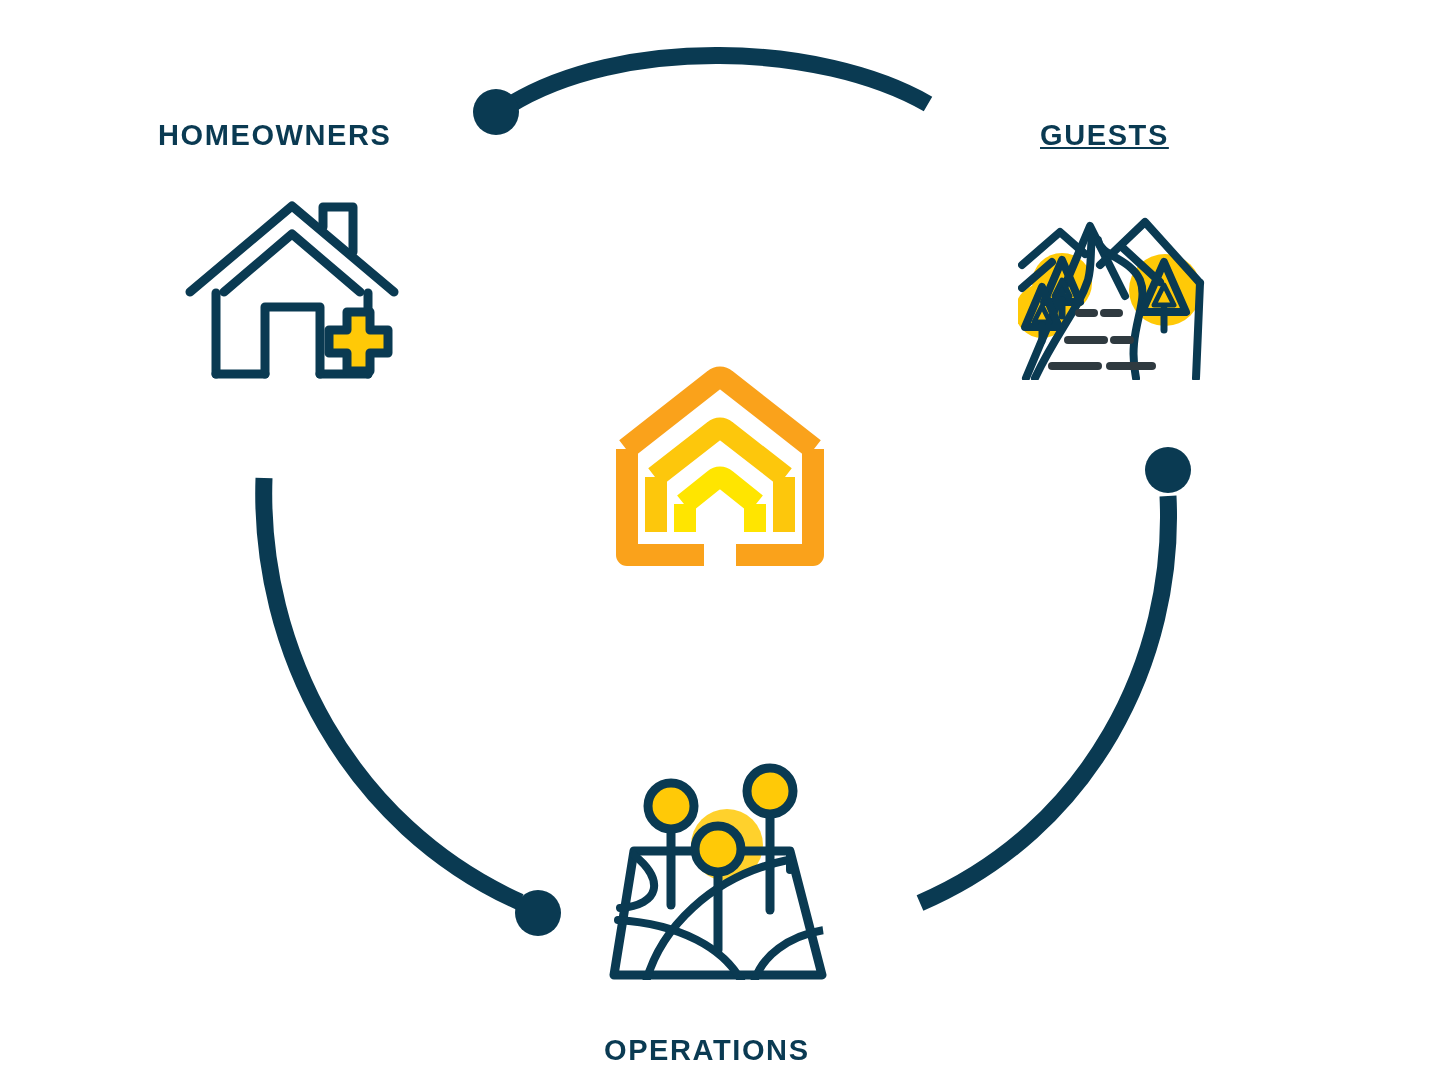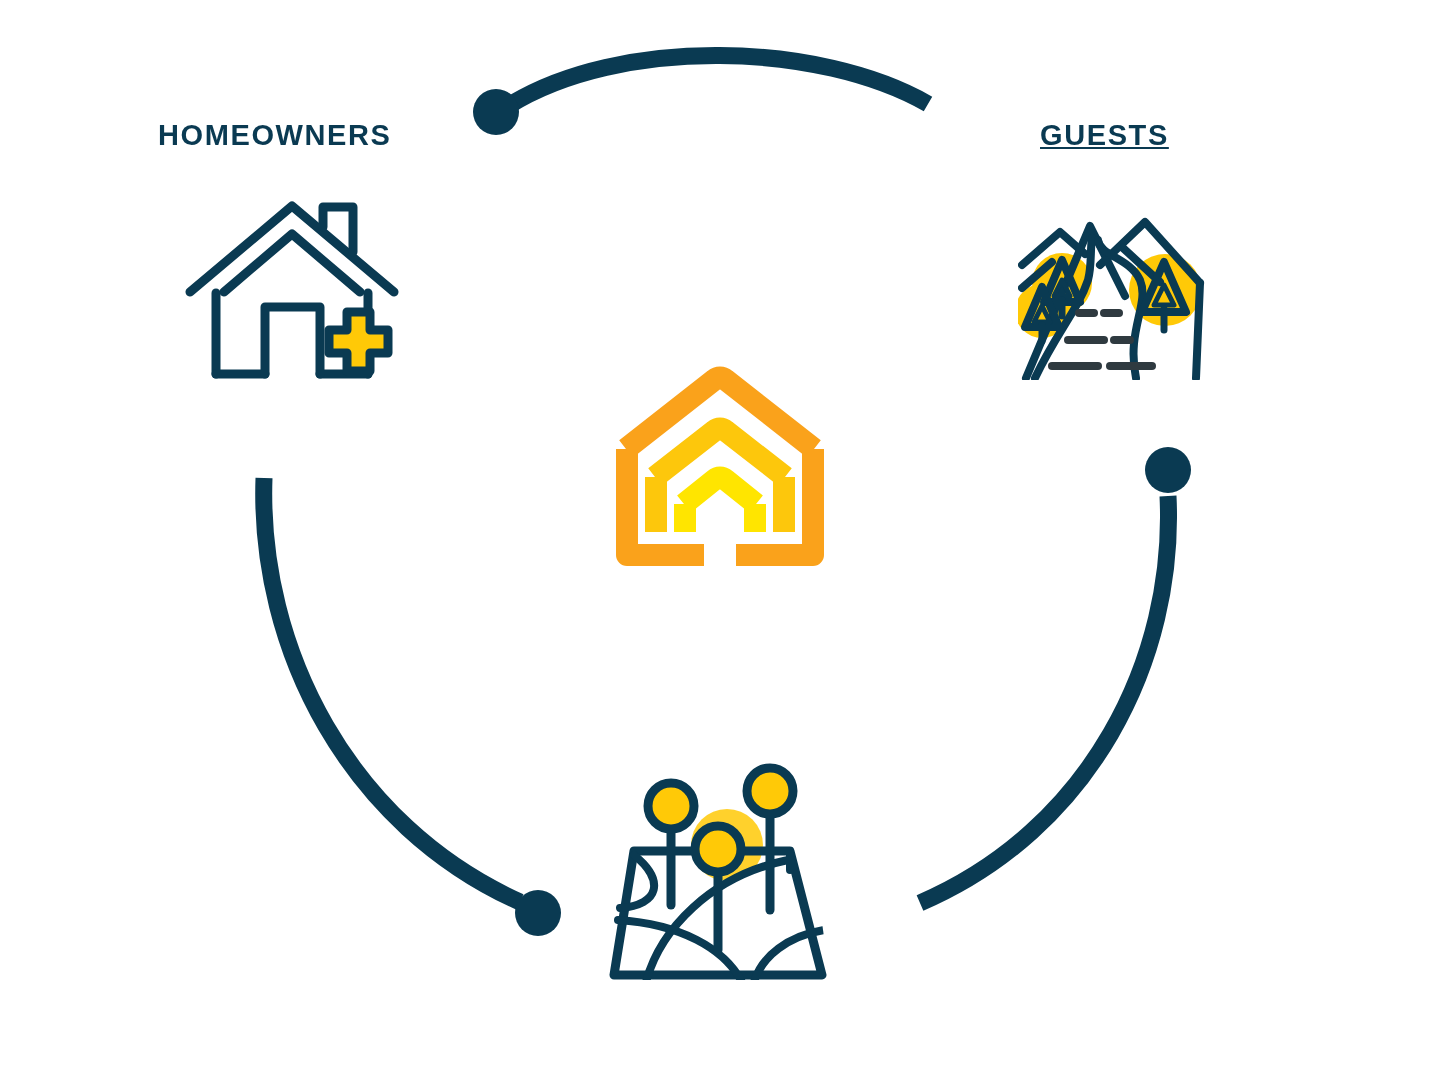--- a/index.html
+++ b/index.html
@@ -207,14 +207,15 @@
         <circle cx="770" cy="791" r="23" fill="#FFC907" stroke="#0A3A52" stroke-width="9"></circle>
       </g>
     </g>
 
   </svg>
 
   <div class="node-label" id="label-homeowners">HOMEOWNERS</div>
 
   <div class="node-label" id="label-guests">GUESTS</div>
 
+  <div class="node-label" id="label-operations">OPERATIONS</div>
 
 </div>
 
 </body></html>

